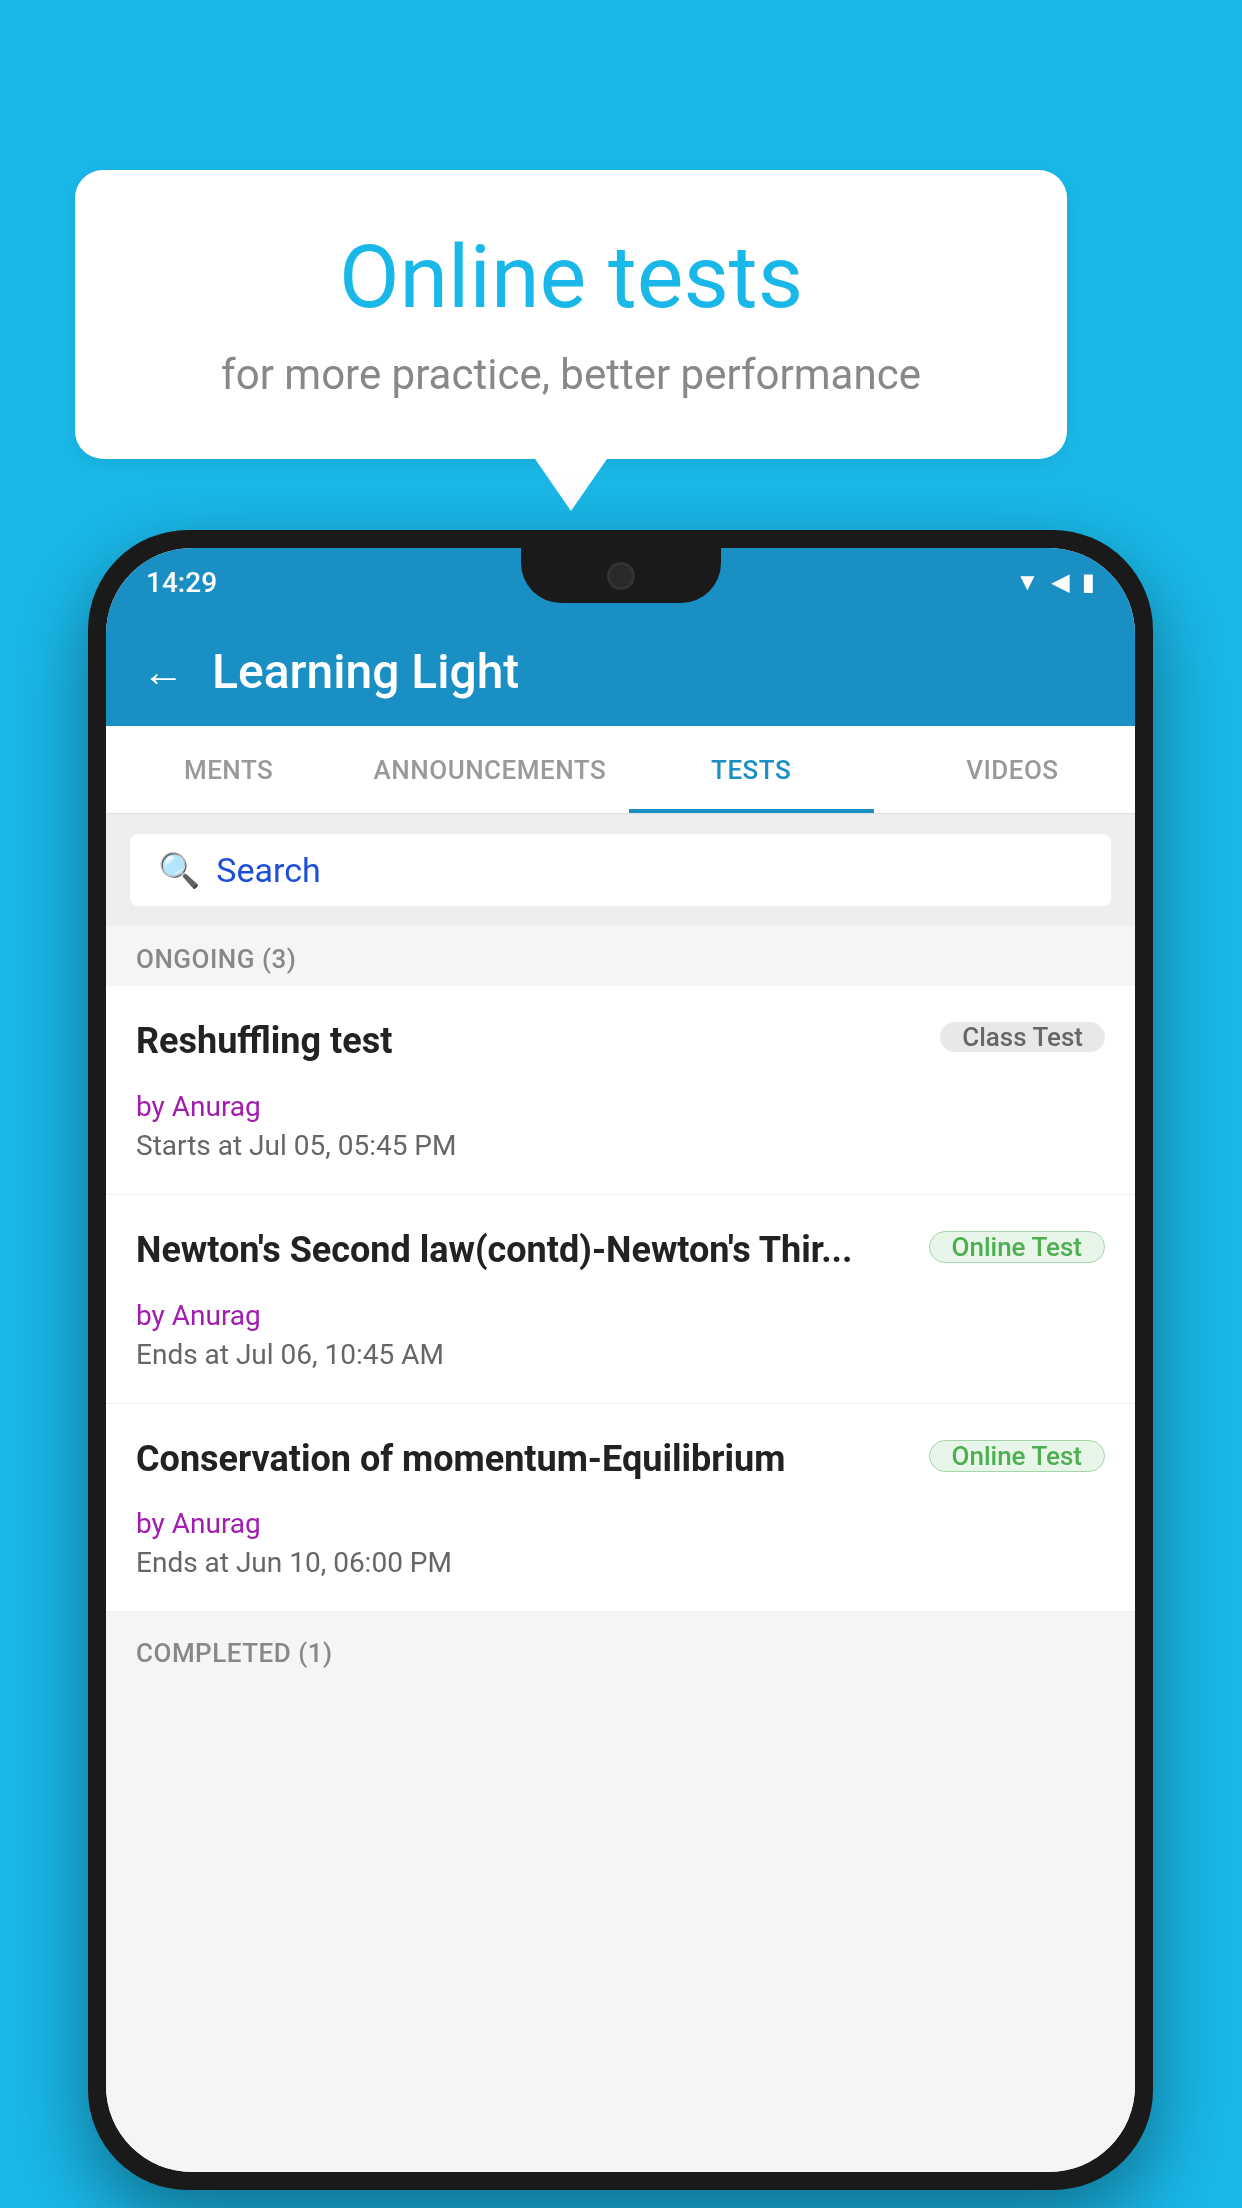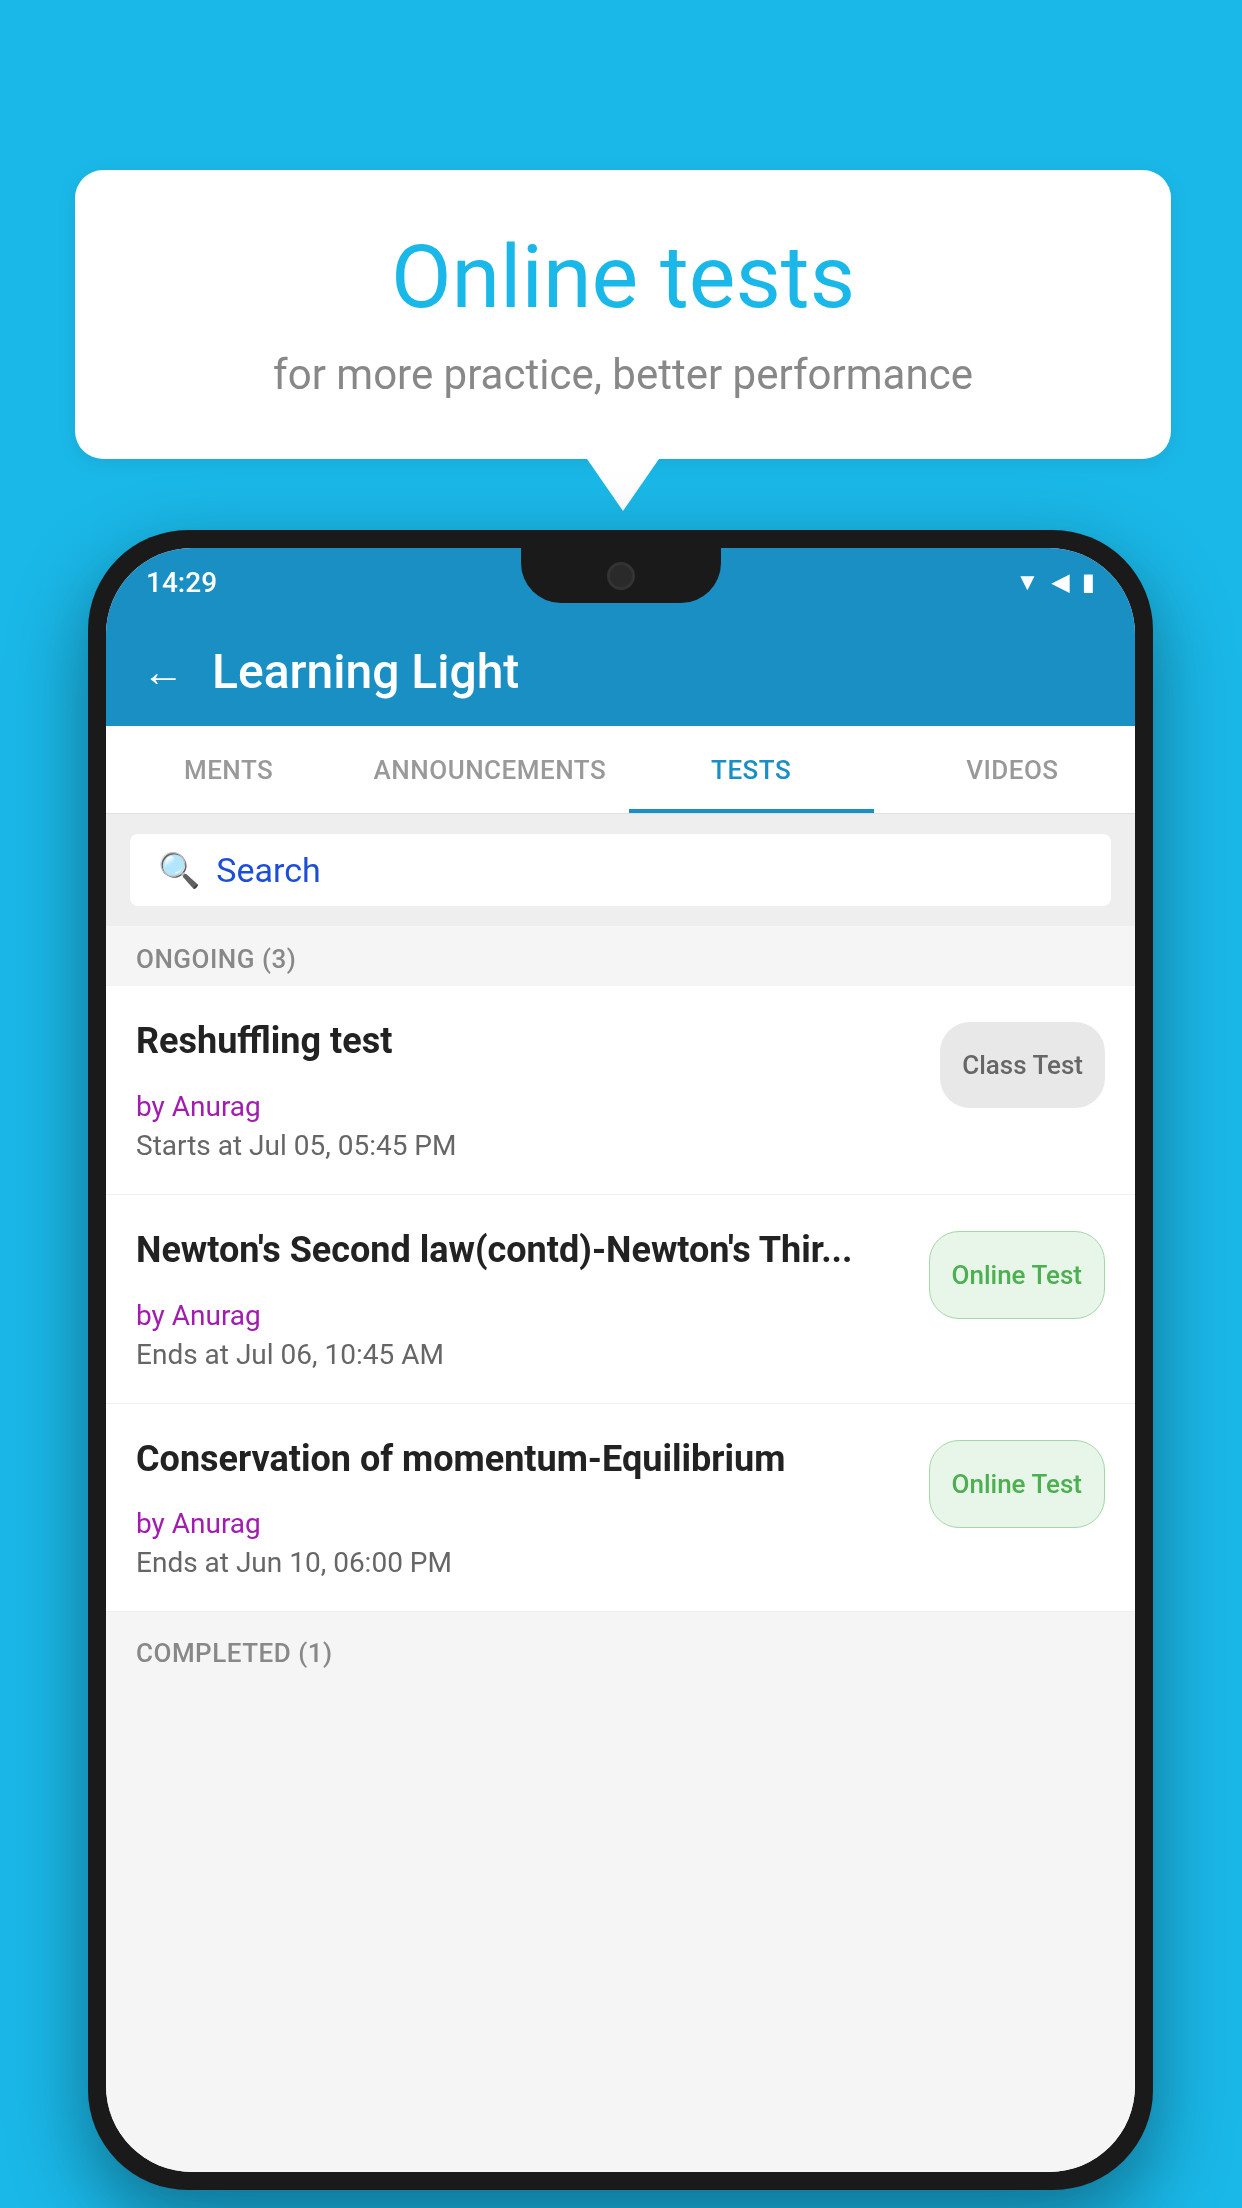--- a/index.html
+++ b/index.html
@@ -11,21 +11,21 @@
       font-family: 'Roboto', Arial, sans-serif;
       overflow: hidden;
       position: relative;
     }
 
     
     .speech-bubble {
       position: absolute;
       top: 170px;
       left: 75px;
-      width: 1096px;
+      width: 992px;
       background: white;
       border-radius: 28px;
       padding: 55px 60px 60px;
       text-align: center;
       box-shadow: 0 4px 20px rgba(0,0,0,0.08);
     }
 
     .speech-bubble::after {
       content: '';
       position: absolute;
@@ -264,21 +264,21 @@
       margin-bottom: 6px;
       margin-top: 25px;
     }
 
     .test-time {
       font-size: 28px;
       color: #666;
     }
 
     .test-badge {
-      padding: 28px 22px;
+      padding: 0 22px;
       border-radius: 30px;
       font-size: 26px;
       font-weight: 500;
       white-space: nowrap;
       margin-top: 4px;
       flex-shrink: 0;
     }
 
     .badge-class {
       background: #e8e8e8;

